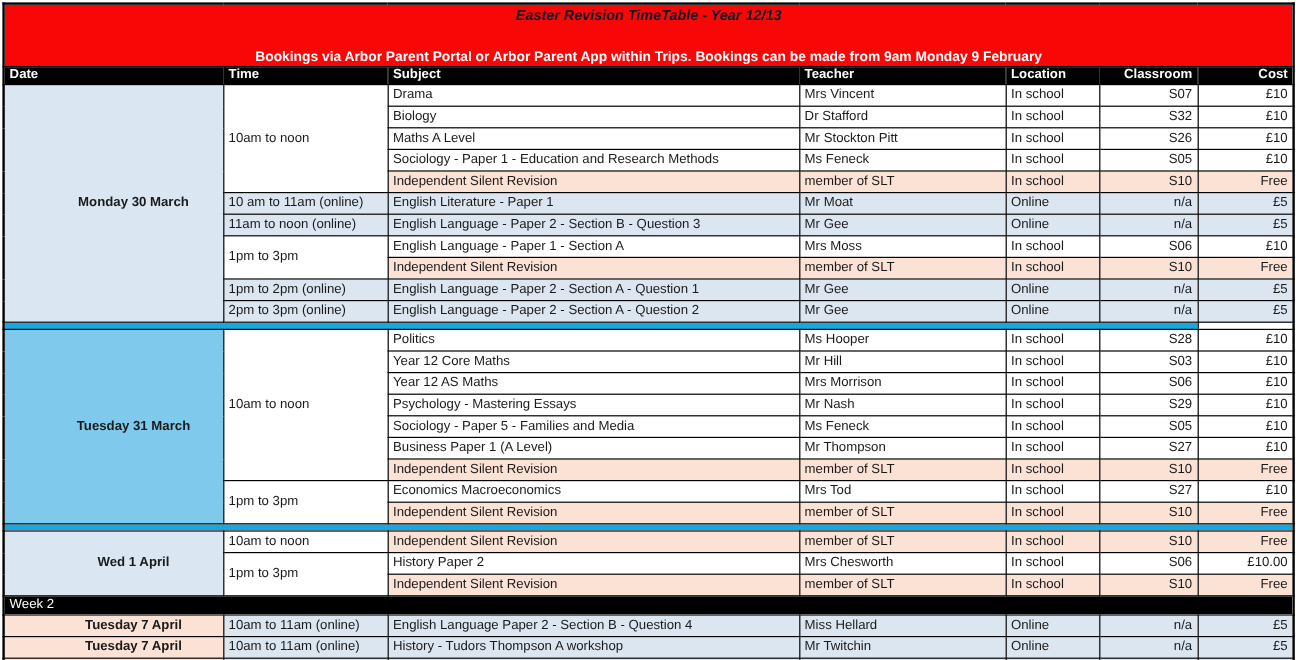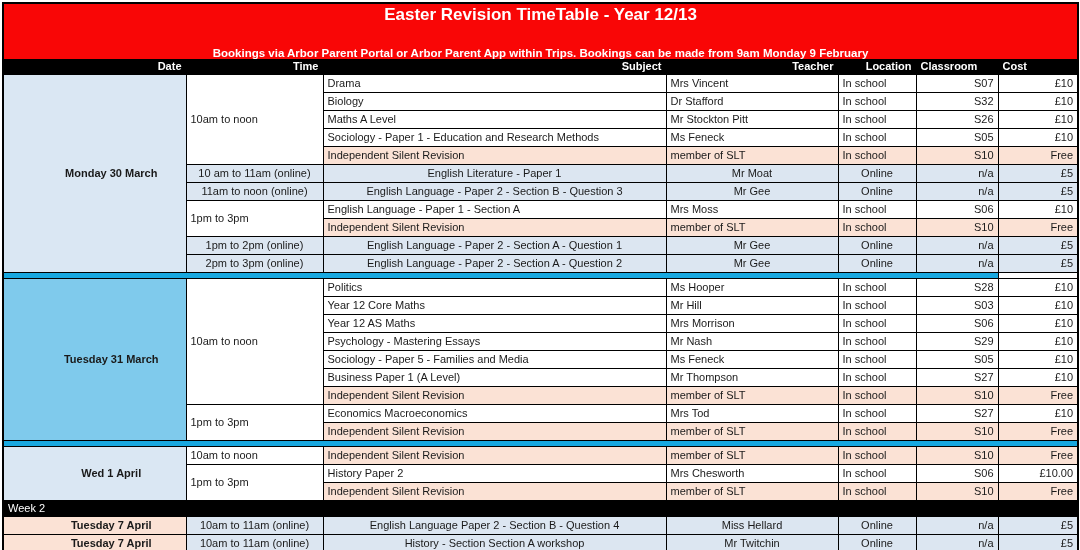--- a/index.html
+++ b/index.html
@@ -9,30 +9,30 @@
     --red:#F90606; --black:#000; --peach:#FBE2D5; --rowblue:#DCE6F1;
     --paleblue:#DAE7F3; --skyblue:#7FCAEC; --divider:#18A8E0;
   }
   table.tt{border-collapse:collapse;table-layout:fixed;width:1075px;
            margin:2px 0 0 2px;border:2px solid var(--black);}
   .tt td,.tt th{border:1px solid var(--black);padding:0 4px;font-size:11px;
                 height:17px;line-height:1.05;white-space:nowrap;overflow:hidden;
                 color:#1a1a1a;}
   
   td.banner{background:var(--red);height:51px;text-align:center;border:1px solid var(--black);}
-  .banner .t1{color:#ffffff;font-weight:bold;font-size:17px;padding-top:2px;}
+  .banner .t1{color:#0f172a;font-weight:bold;font-size:12px;padding-top:2px;font-style:italic;}
   .banner .t2{color:#fff;font-weight:bold;font-size:11.5px;padding-top:6px;margin-top:17px;}
   
   tr.cols th{background:var(--black);color:#fff;font-weight:bold;height:14px;
-             text-align:right;}
-  tr.cols th.c{text-align:left;}
+             text-align:left;}
+  tr.cols th.c{text-align:right;}
   
   .bg-white{background:#fff;}
   .bg-peach{background:var(--peach);}
-  .bg-blue{background:var(--rowblue);text-align:center;}
+  .bg-blue{background:var(--rowblue);}
   .bg-paleblue{background:var(--paleblue);}
   .bg-skyblue{background:var(--skyblue);margin-left:12px;}
   
   td.date{font-weight:bold;text-align:center;vertical-align:middle;padding-left:37px;}
   td.time{vertical-align:middle;}
   td.c{text-align:right;}
   
   tr.divider-row td{height:5px;padding:0;}
   td.divider{background:var(--divider);border-left:none;border-right:none;}
   td.divider-gap{background:#fff;}
@@ -259,21 +259,21 @@
         <td class="time bg-blue">10am to 11am (online)</td>
         <td class="bg-blue">English Language Paper 2 - Section B - Question 4</td>
         <td class="bg-blue">Miss Hellard</td>
         <td class="bg-blue">Online</td>
         <td class="c bg-blue">n/a</td>
         <td class="c bg-blue">£5</td>
       </tr>
       <tr>
         <td class="date bg-peach">Tuesday 7 April</td>
         <td class="time bg-blue">10am to 11am (online)</td>
-        <td class="bg-blue">History - Section Section A workshop</td>
+        <td class="bg-blue">History - Tudors Thompson A workshop</td>
         <td class="bg-blue">Mr Twitchin</td>
         <td class="bg-blue">Online</td>
         <td class="c bg-blue">n/a</td>
         <td class="c bg-blue">£5</td>
       </tr>
       <tr>
         <td class="date bg-peach">Wednesday 8  April</td>
         <td class="time bg-blue">10am to 11am (online)</td>
         <td class="bg-blue">History - Tudors Section B workshop</td>
         <td class="bg-blue">Mr Twitchin</td>

